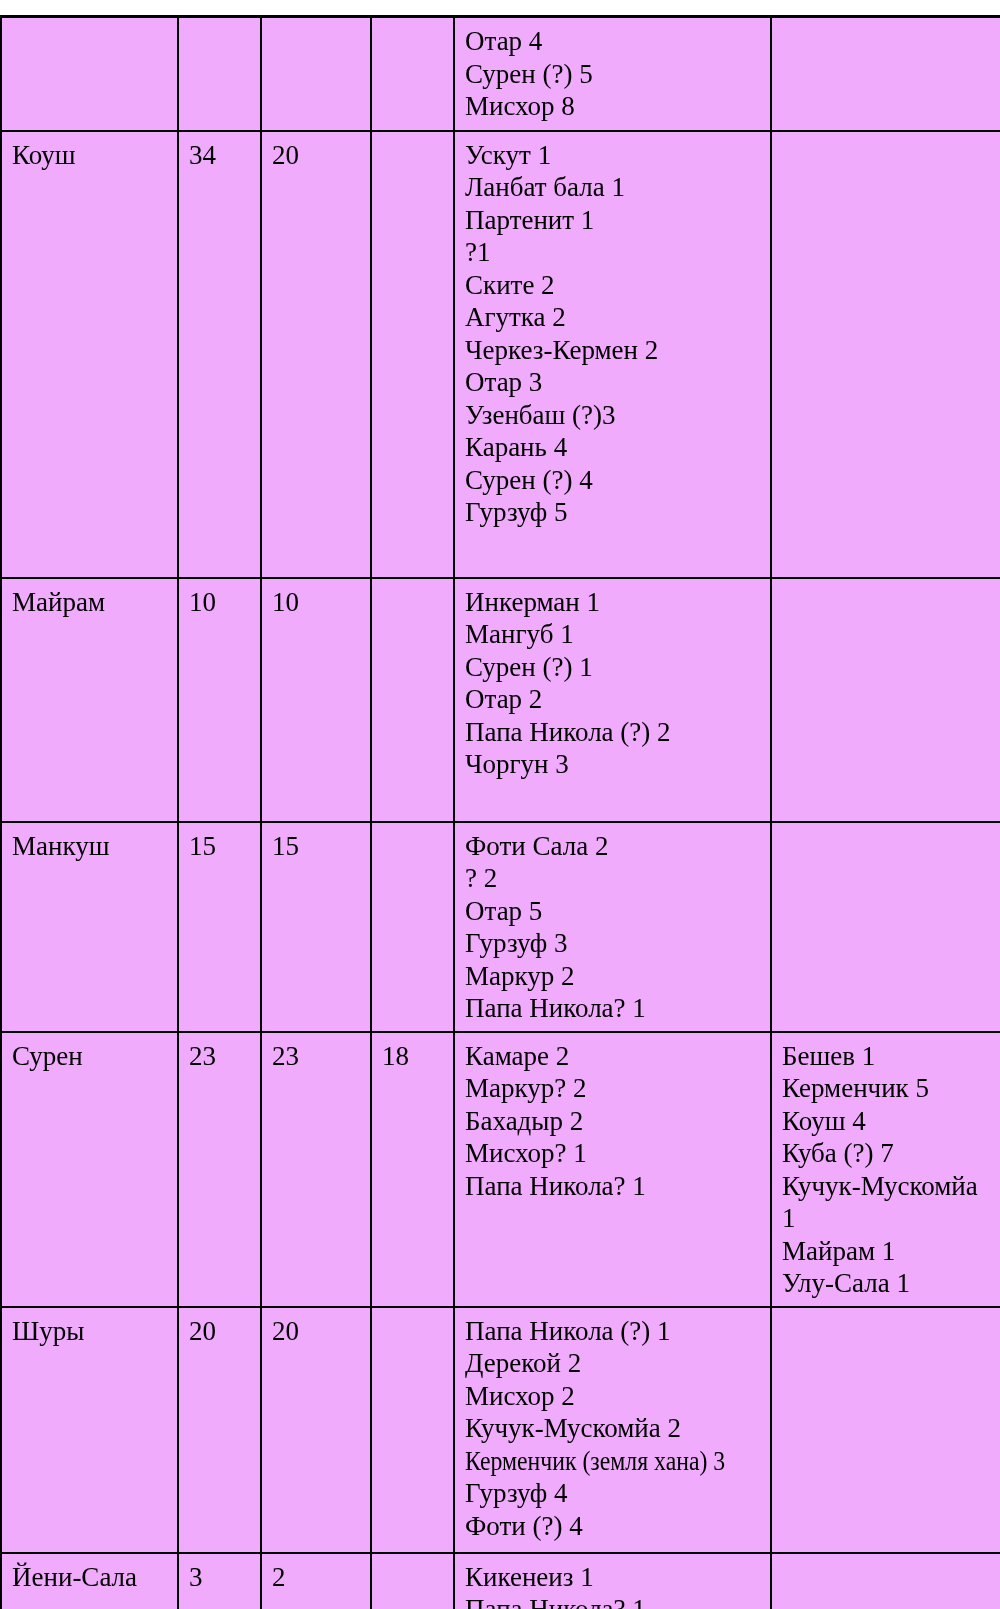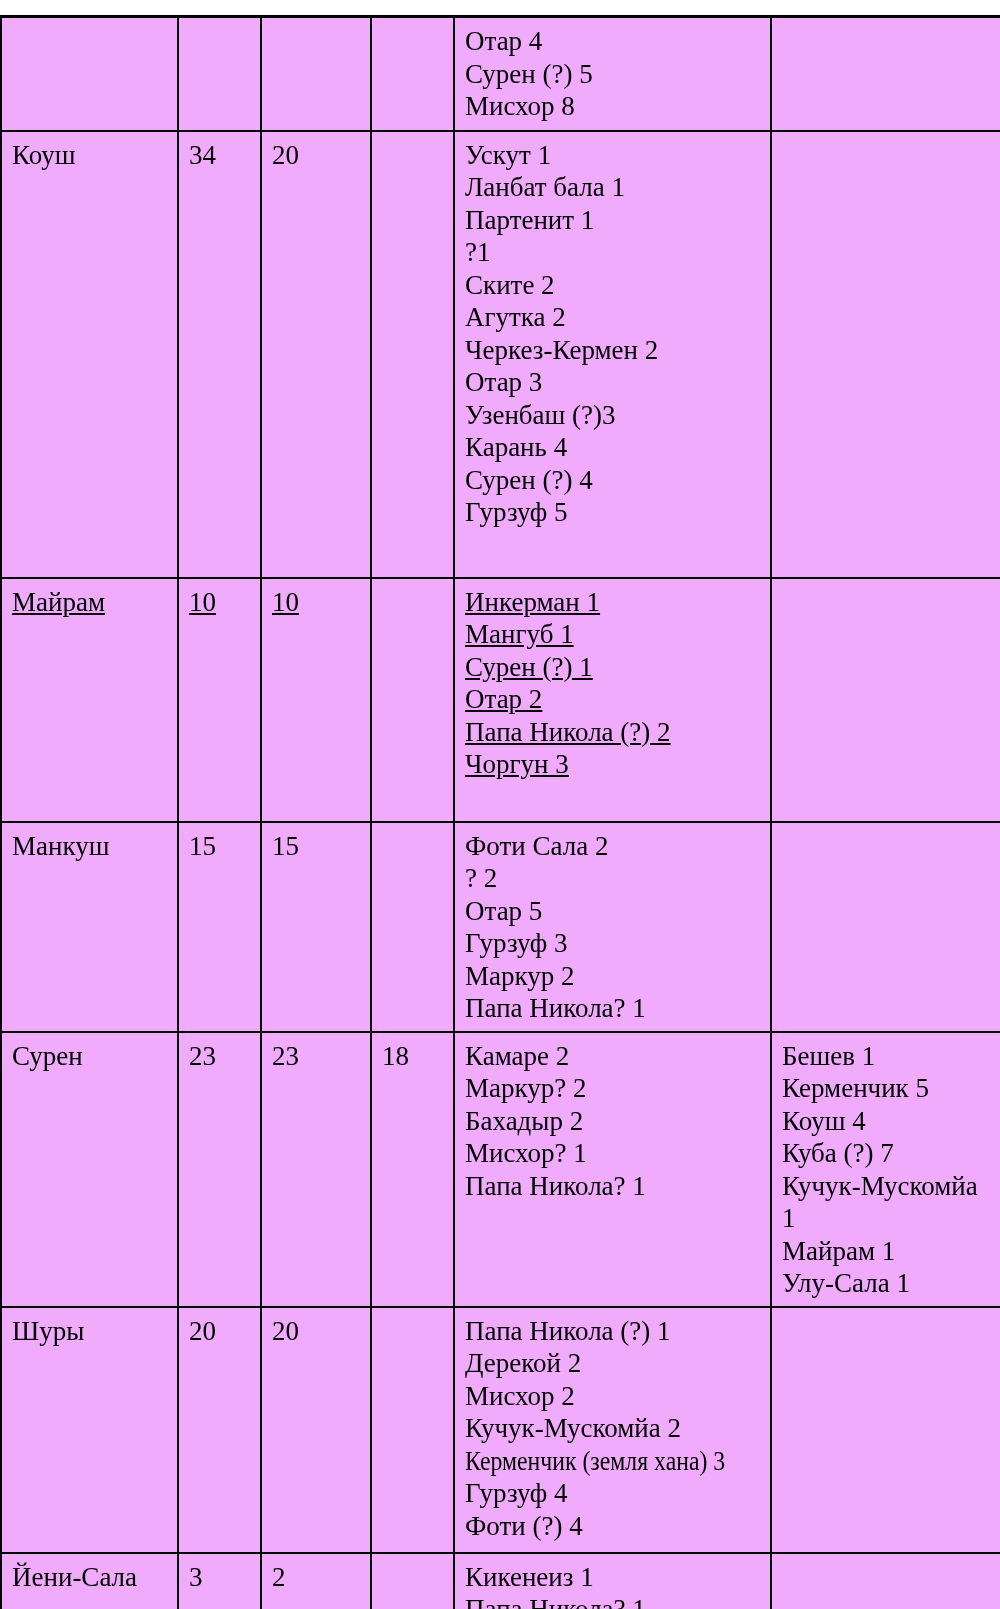--- a/index.html
+++ b/index.html
@@ -37,21 +37,21 @@
   
   col.w1 { width: 177px; }
   col.w2 { width: 83px; }
   col.w3 { width: 110px; }
   col.w4 { width: 83px; }
   col.w5 { width: 317px; }
   col.w6 { width: 230px; }
   
   tbody tr:nth-child(1) td { height: 114px; }
   tbody tr:nth-child(2) td { height: 447px; }
-  tbody tr:nth-child(3) td { height: 244px; text-decoration: underline; }
+  tbody tr:nth-child(3) td { height: 244px; }
   tbody tr:nth-child(4) td { height: 210px; }
   tbody tr:nth-child(5) td { height: 261px; }
   tbody tr:nth-child(6) td { height: 246px; }
   tbody tr:nth-child(7) td { height: 68px; }
   tbody tr:nth-child(8) td { height: 50px; }
 
   .line { white-space: normal; }
   .condensed {
     display: inline-block;
     white-space: nowrap;

